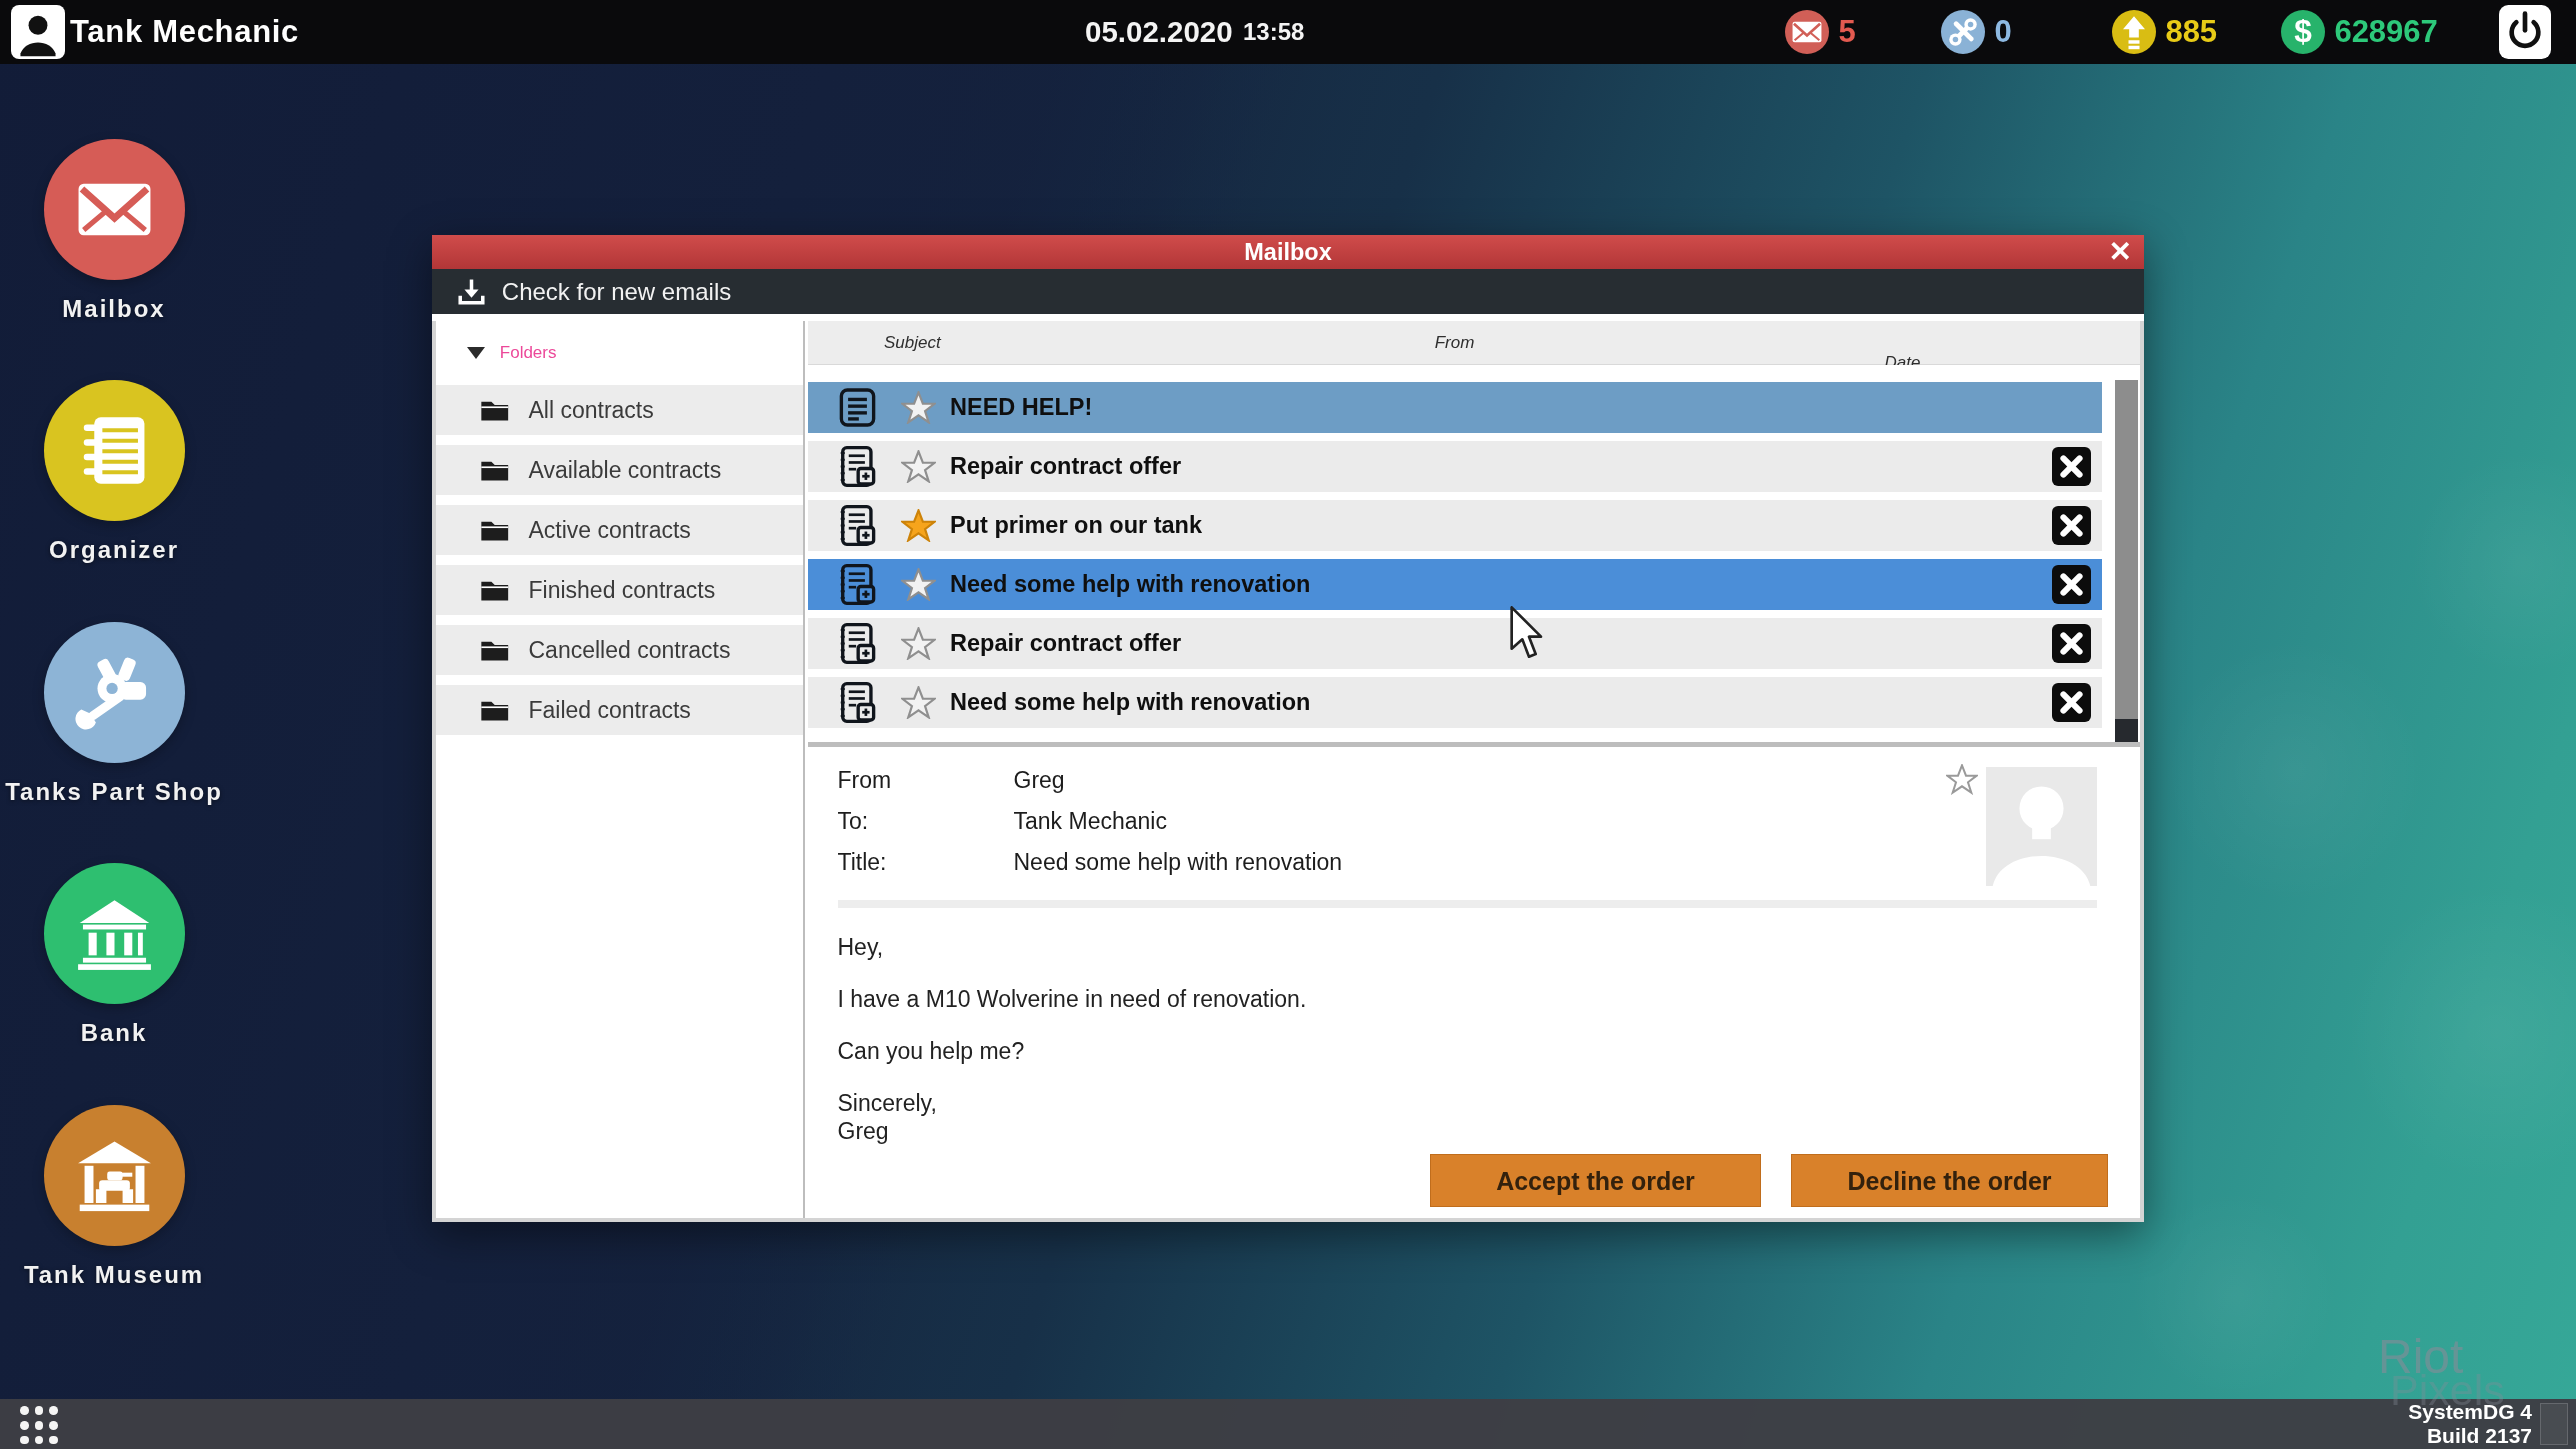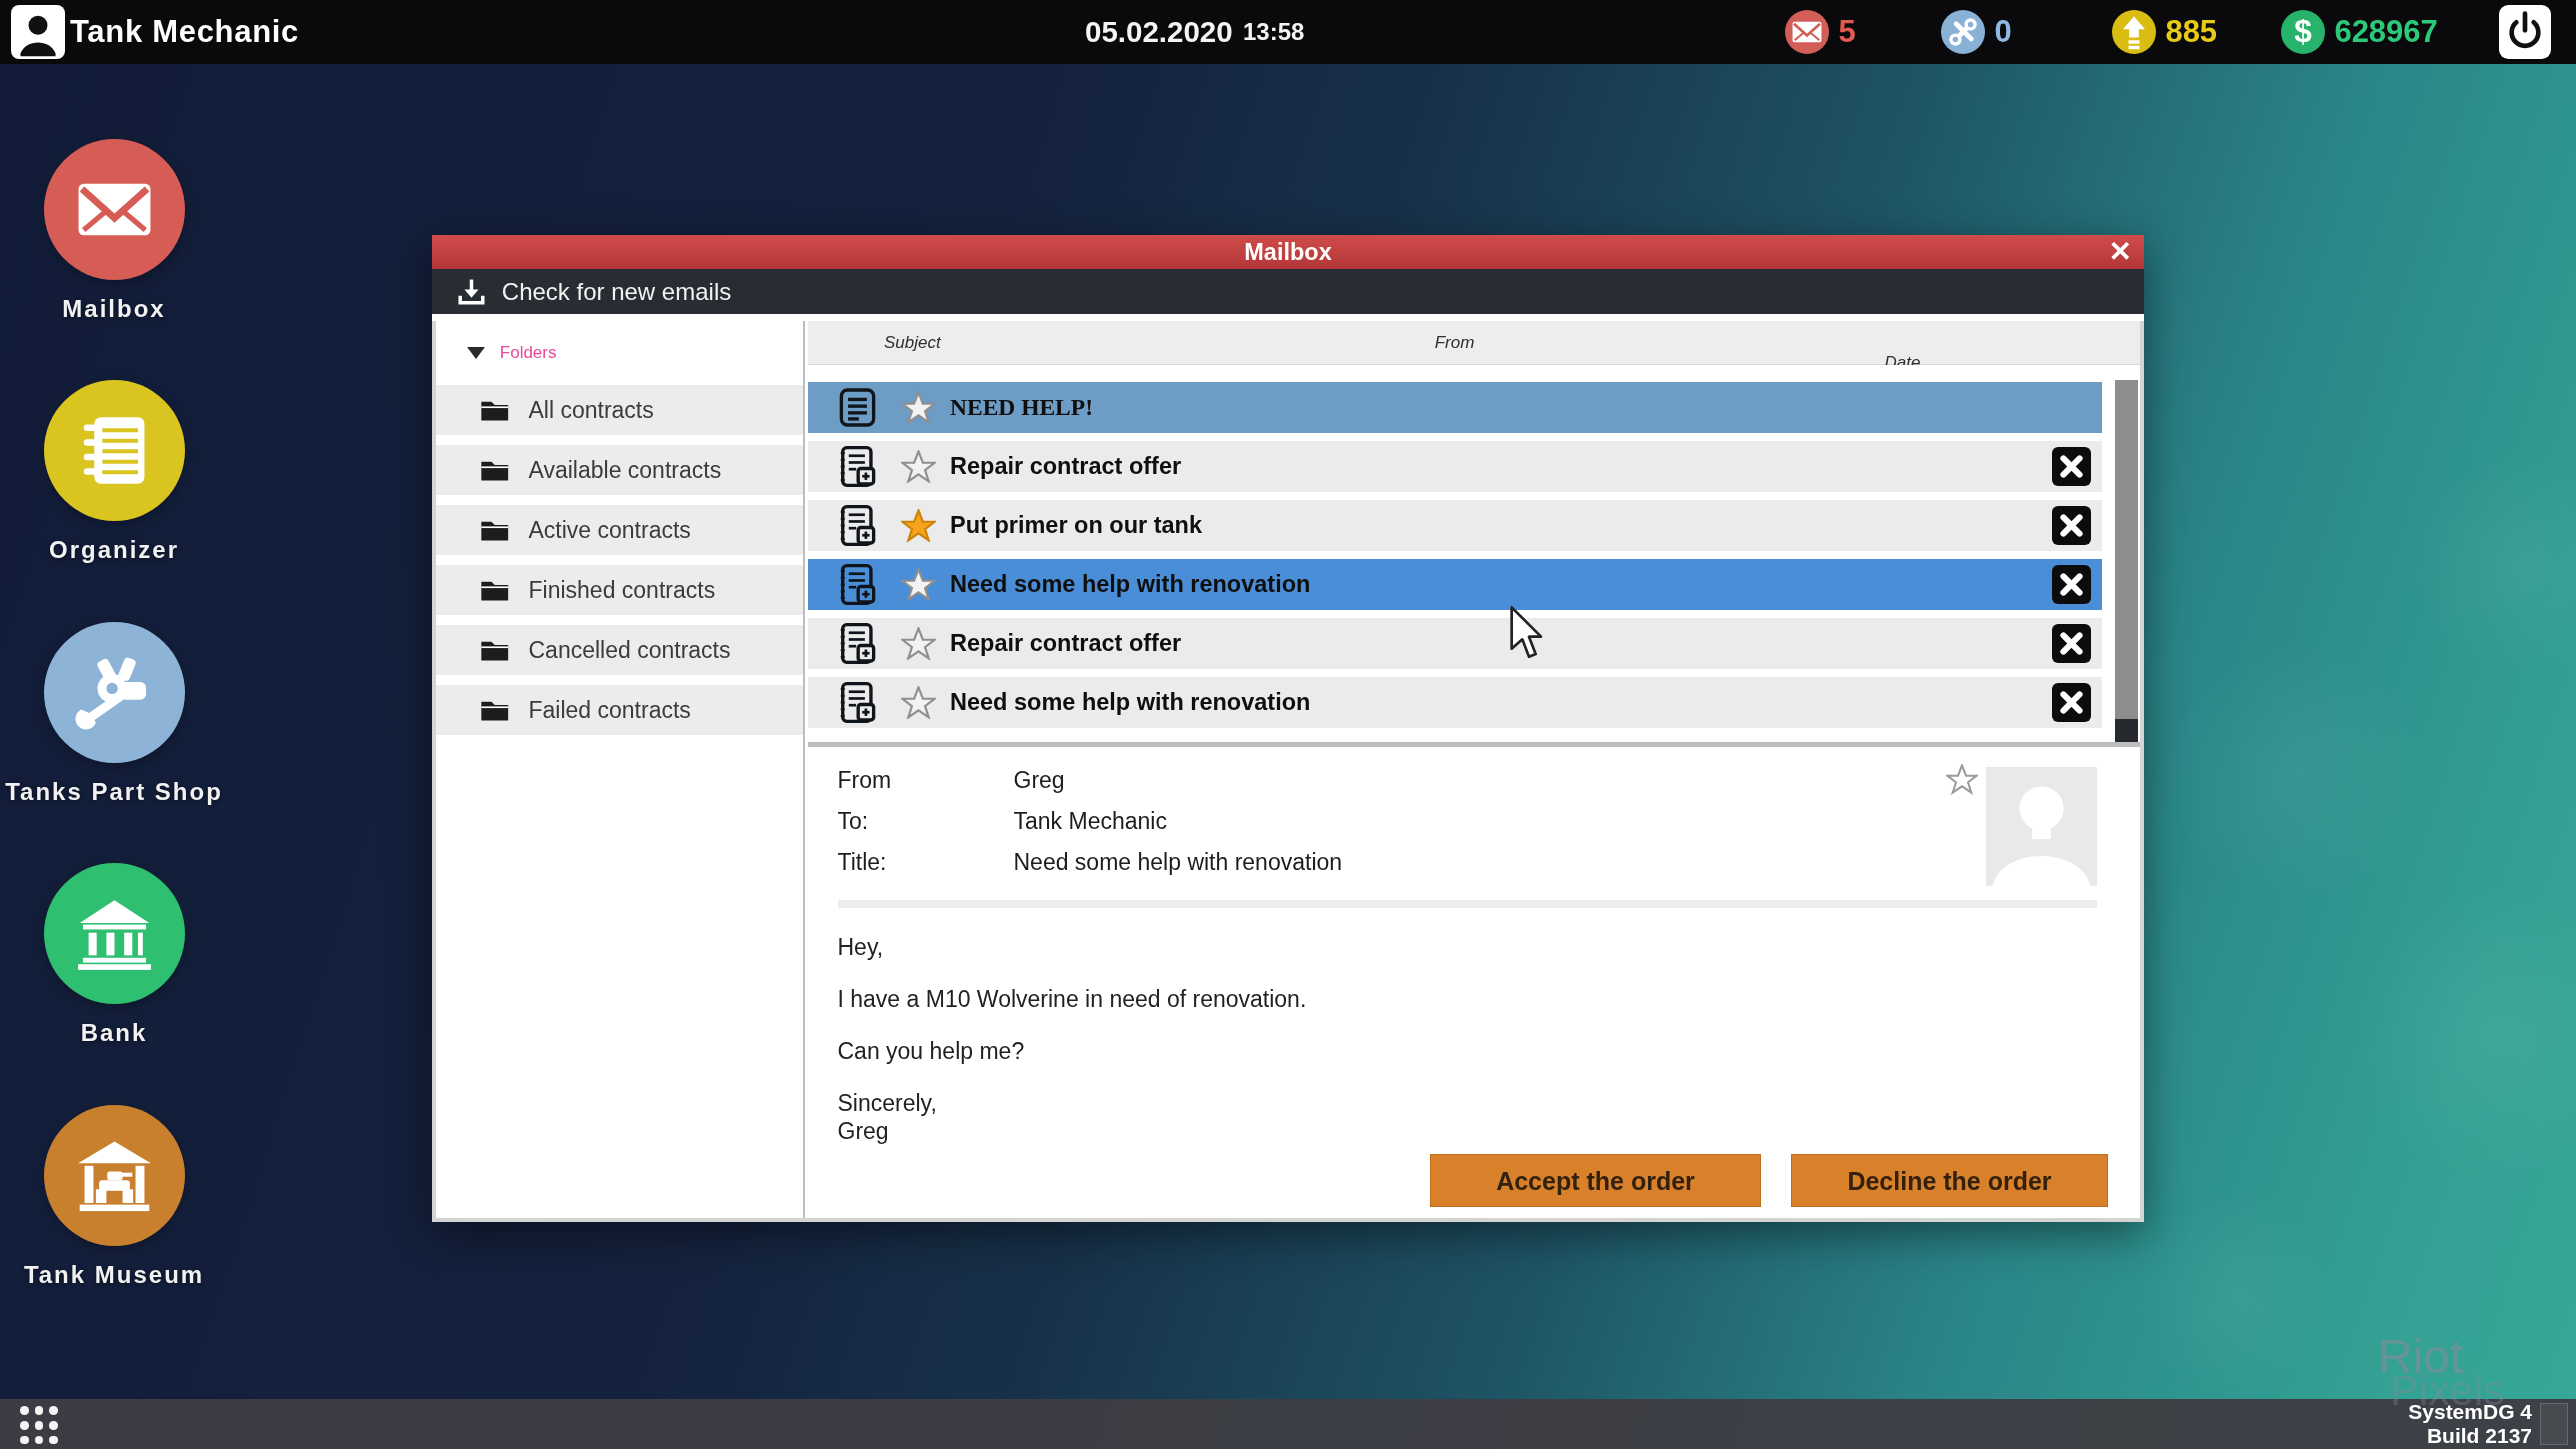--- a/index.html
+++ b/index.html
@@ -53,21 +53,21 @@
   .main { position:absolute; left:372px; top:0; right:0; bottom:0; }
   .list { position:absolute; top:0; left:0; right:0; height:421px; background:#fff; }
   .list-hdr { position:absolute; top:0; left:0; right:0; height:44px; background:#ededed; border-bottom:1.3px solid #d9d9d9; }
   .list-hdr .c { position:absolute; top:0; line-height:44px; font-size:17px; color:#2e2e2e;font-style:italic; }
   .col-subject { left:76px; }
   .col-from { left:586px; width:121px; text-align:center; }
   .col-date { left:1034px; width:121px; text-align:center;margin-top:20px; }
   .rows { position:absolute; top:44px; left:0; right:38px; bottom:0; background:#fff; overflow:hidden; }
   .mail-row { position:relative; height:51px; margin-top:8px; background:#ebebeb; cursor:pointer; }
   .mail-row:first-child { margin-top:17px; }
-  .mail-row.muted-blue { background:#6d9dc5;font-family:Liberation Serif, serif; }
+  .mail-row.muted-blue { background:#6d9dc5; }
   .mail-row.blue { background:#4b8ed8; }
   .mail-row .ricon { position:absolute; left:27.5px; top:4px; width:43px; height:43px; }
   .mail-row .star { position:absolute; left:93px; top:8.7px; width:35px; height:34px; cursor:pointer; }
   .mail-row .subj { position:absolute; left:142px; top:0; line-height:51px; font-size:23.5px; font-weight:bold; color:#0f0f0f; white-space:nowrap; }
   .mail-row .del { position:absolute; left:1244px; top:6px; width:39px; height:39px; cursor:pointer; }
   .scrollbar { position:absolute; left:1307px; top:59px; width:23px; height:362px; background:#26292e; }
   .scrollbar .thumb { position:absolute; top:0; left:0; width:23px; height:339px; background:#8d8d8d; cursor:pointer; }
   
   .detail { position:absolute; top:421px; left:0; right:0; bottom:0; background:#fff; border-top:5.4px solid #bdbdbd; }
   .meta-row { position:absolute; left:29.5px; height:29.5px; }

